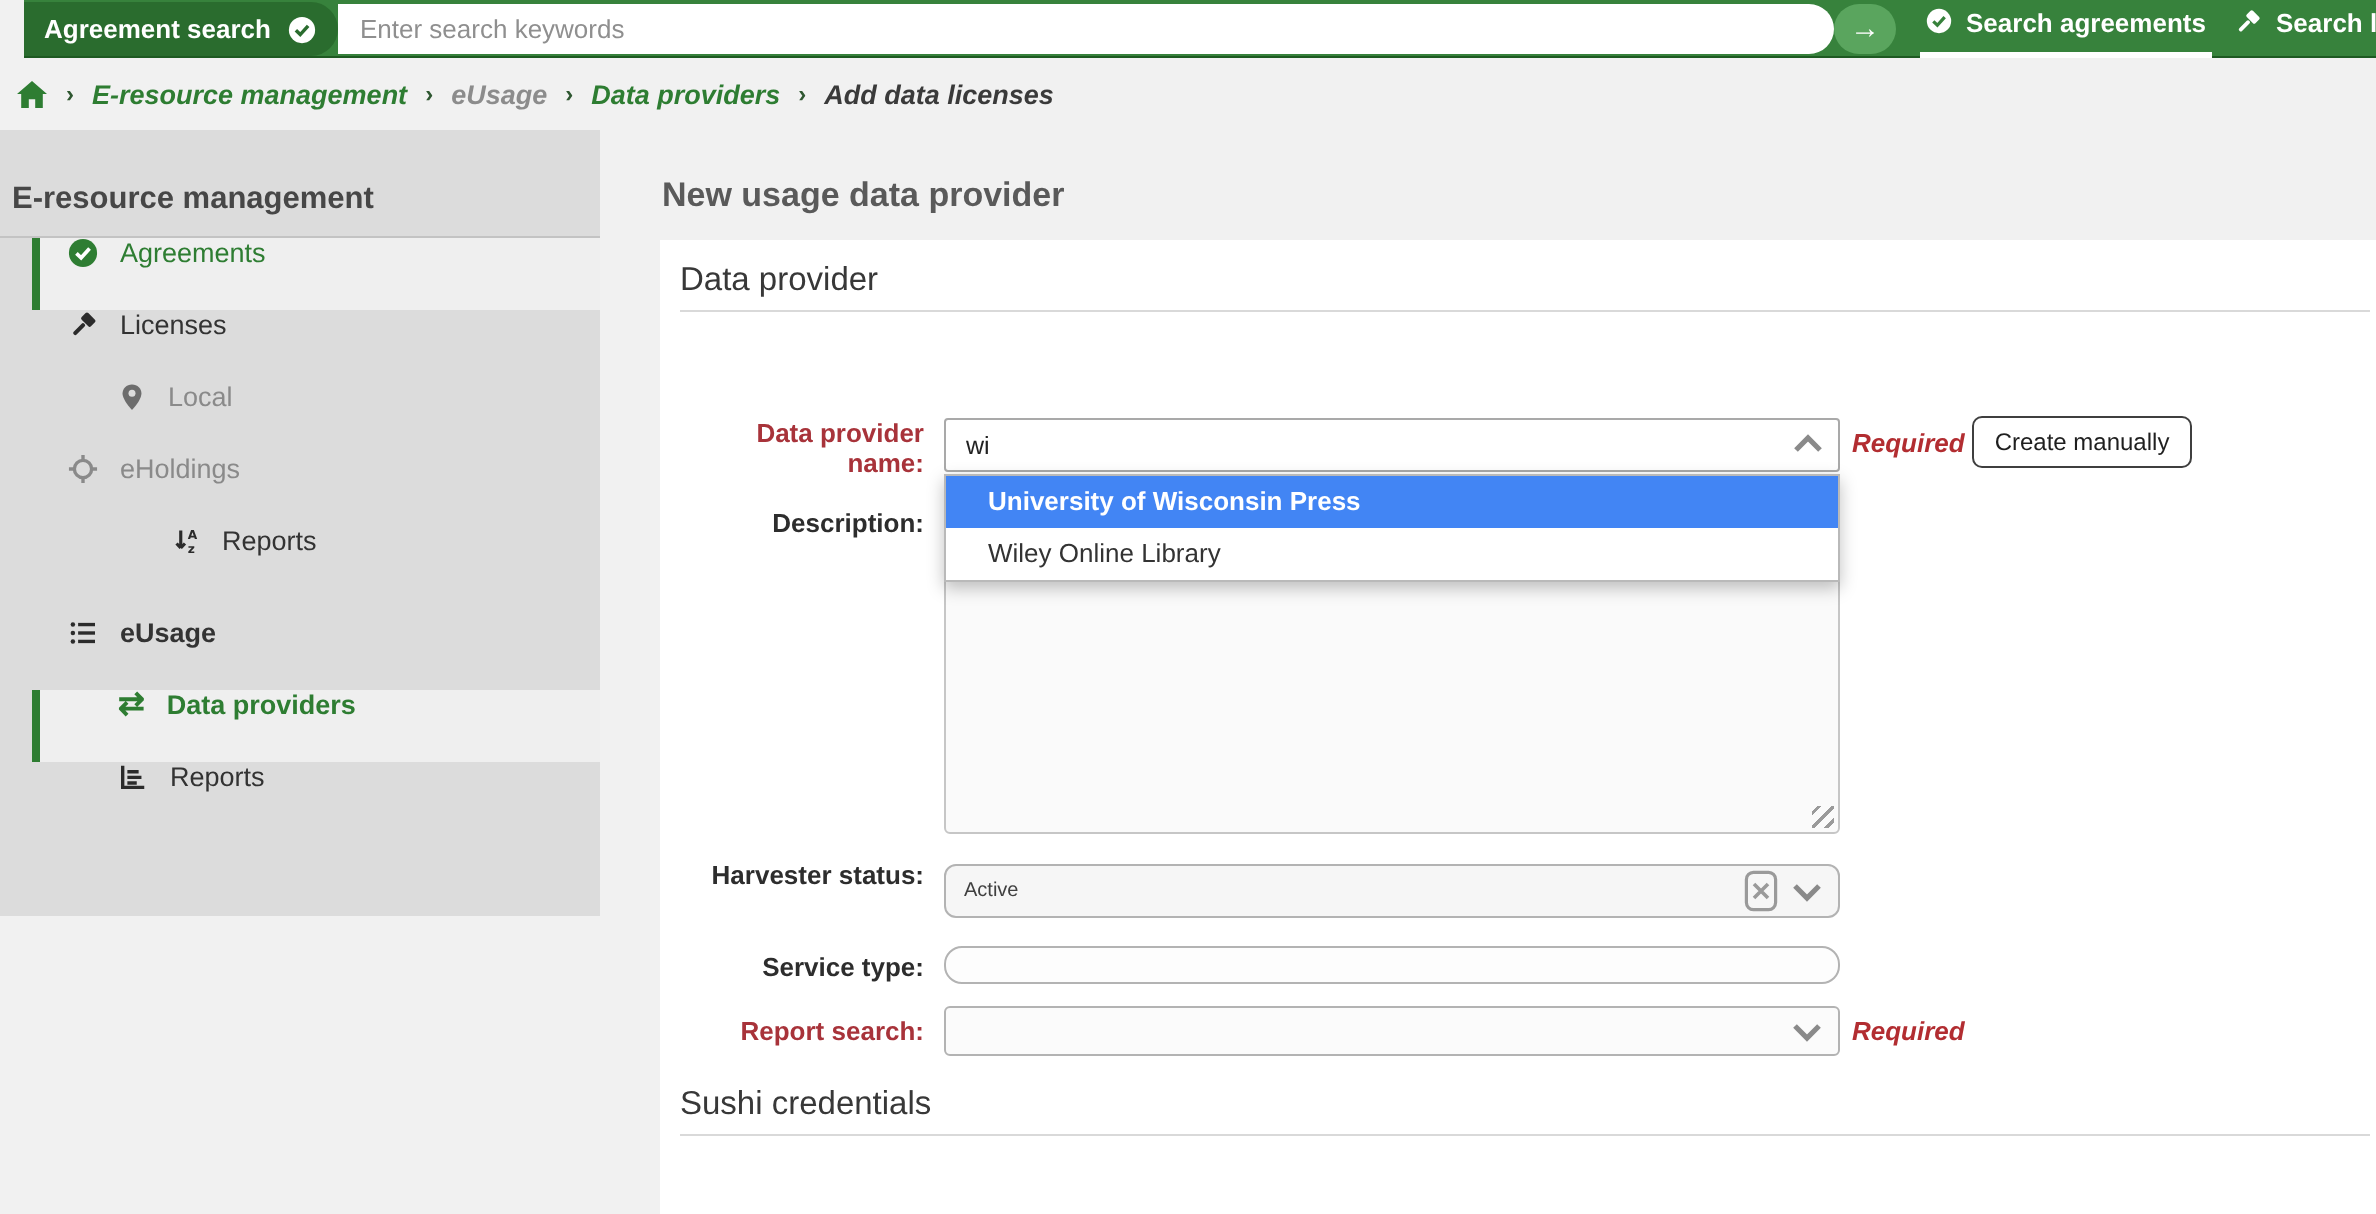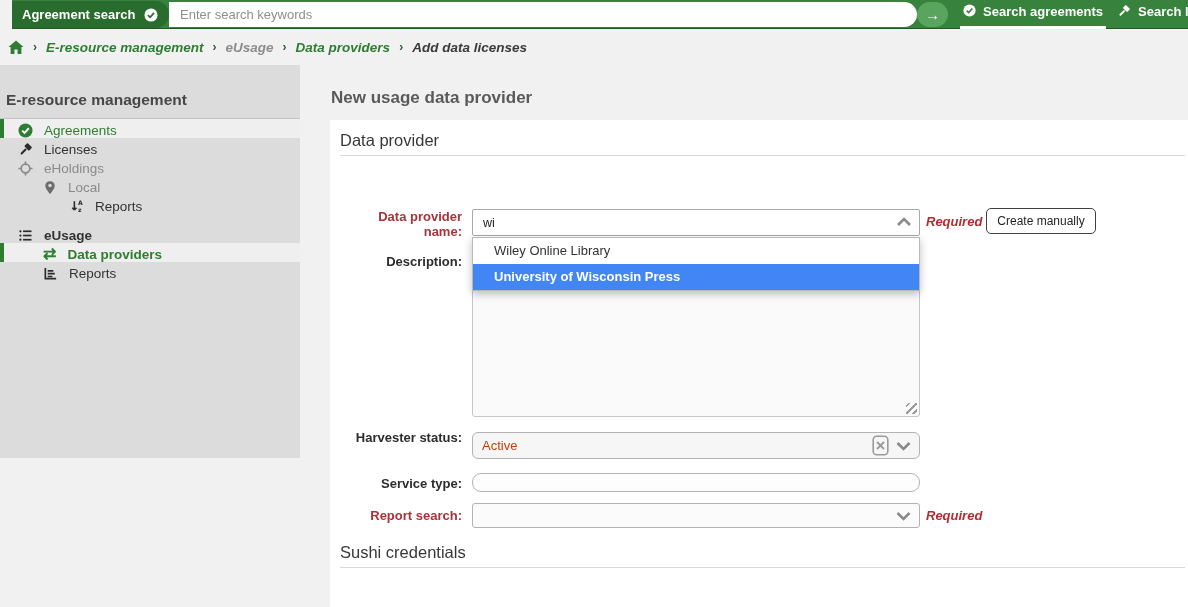--- a/index.html
+++ b/index.html
@@ -27,21 +27,21 @@
   .breadcrumb { position:absolute; left:0; top:29px; width:1188px; height:36px; display:flex; align-items:center;
               gap:9px; padding-left:8px; font-size:13.5px; font-style:italic; font-weight:bold; }
   .crumb-sep { color:#2f5731; font-style:normal; font-size:12px; }
   .crumb-link { color:#2e7d32; cursor:pointer; }
   .crumb-muted { color:#8c8c8c; }
   .crumb-current { color:#3a3a3a; }
 
   
   .sidebar { position:absolute; left:0; top:65px; width:300px; height:393px; background:#dcdcdc; }
   .sidebar-title { padding:26px 0 9px 6px; font-size:15.5px; font-weight:bold; color:#474747; border-bottom:1px solid #c3c3c3; }
-  .nav-item { height:19px; display:flex; align-items:flex-end; gap:11px; font-size:13.5px; color:#333; cursor:pointer; }
+  .nav-item { height:36px; display:flex; align-items:flex-start; gap:11px; font-size:13.5px; color:#333; cursor:pointer;margin-left:16px; }
   .ind0 { padding-left:18px; } .ind1 { padding-left:43px; } .ind2 { padding-left:70px; }
   .nav-item.active { background:#efefef; border-left:4px solid #2e7d32; color:#2e7d32; }
   .nav-item.active.ind0 { padding-left:14px; } .nav-item.active.ind1 { padding-left:39px; }
   .nav-item.muted { color:#8a8a8a; }
   .nav-item.bold { font-weight:bold; }
   .nav-gap { height:10px; }
   .swap-glyph { color:#2e7d32; font-size:16px; font-weight:bold; line-height:1; }
 
   
   .page-title { position:absolute; left:331px; top:88px; font-size:17px; font-weight:bold; color:#5a5a5a; }
@@ -67,21 +67,21 @@
             box-shadow:0 3px 8px rgba(0,0,0,0.25); z-index:6; }
   .dd-option { height:26px; line-height:26px; padding-left:21px; font-size:13px; color:#333; cursor:pointer; background:#fff; }
   .dd-option.selected { background:#4285f4; color:#fff; font-weight:bold; }
 
   .desc-area { position:absolute; left:142px; top:128px; width:448px; height:169px; background:#fafafa;
             border:1px solid #c6c6c6; border-radius:3px; }
   .desc-area::after { content:""; position:absolute; right:2px; bottom:2px; width:11px; height:11px;
             background:repeating-linear-gradient(135deg, transparent 0 2px, #9a9a9a 2px 3.5px, transparent 3.5px 5px); }
 
   .select-box { position:absolute; left:142px; width:448px; border:1px solid #b3b3b3; display:flex; align-items:center;
-            font-size:13px; color:#c2410c; cursor:pointer; }
+            font-size:10px; color:#404040; cursor:pointer; }
   .harvester-select { top:312px; height:27px; background:#f6f6f6; border-radius:6px; padding-left:9px; }
   .report-select { top:383px; height:25px; background:#fbfbfb; border-radius:3px; padding-left:9px; }
   .service-input { position:absolute; left:142px; top:353px; width:448px; height:19px; background:#fdfdfd;
             border:1px solid #b3b3b3; border-radius:9px; outline:none; padding:0 8px;
             font-family:"Liberation Sans", sans-serif; font-size:12px; }
   .select-icons { position:absolute; right:7px; display:flex; align-items:center; gap:6px; }
 
   .icon { display:inline-flex; flex:none; }
 </style>
 </head>
@@ -160,38 +160,38 @@
         <svg width="15" height="15" viewBox="0 0 16 16">
             <g fill="#2b2b2b" transform="rotate(45 8 8)">
               <rect x="4.5" y="1.5" width="7" height="5" rx="1"></rect>
               <rect x="7" y="7" width="2.2" height="8" rx="1"></rect>
             </g>
           </svg>
       </span>
       <span>Licenses</span>
     </div>
 
+    <div class="nav-item muted ind1">
+      <span class="icon">
+        <svg width="14" height="15" viewBox="0 0 16 16">
+            <path d="M8 0.8 C4.8 0.8 2.6 3.1 2.6 6 C2.6 9.8 8 15.4 8 15.4 C8 15.4 13.4 9.8 13.4 6 C13.4 3.1 11.2 0.8 8 0.8 Z" fill="#6d6d6d"></path>
+            <circle cx="8" cy="5.8" r="2" fill="#dcdcdc"></circle>
+          </svg>
+      </span>
+      <span>Local</span>
+    </div>
+
     <div class="nav-item muted ind0">
       <span class="icon">
         <svg width="15" height="15" viewBox="0 0 16 16" stroke="#8a8a8a" fill="none" stroke-width="1.8">
             <circle cx="8" cy="8" r="4.6"></circle>
             <path d="M8 0.5 V3.5 M8 12.5 V15.5 M0.5 8 H3.5 M12.5 8 H15.5"></path>
           </svg>
       </span>
       <span>eHoldings</span>
-    </div>
-
-    <div class="nav-item muted ind1">
-      <span class="icon">
-        <svg width="14" height="15" viewBox="0 0 16 16">
-            <path d="M8 0.8 C4.8 0.8 2.6 3.1 2.6 6 C2.6 9.8 8 15.4 8 15.4 C8 15.4 13.4 9.8 13.4 6 C13.4 3.1 11.2 0.8 8 0.8 Z" fill="#6d6d6d"></path>
-            <circle cx="8" cy="5.8" r="2" fill="#dcdcdc"></circle>
-          </svg>
-      </span>
-      <span>Local</span>
     </div>
 
 
     <div class="nav-item ind2">
       <span class="icon">
         <svg width="14" height="15" viewBox="0 0 16 16">
             <path d="M5 2 V12 M5 12 L2.6 9.4 M5 12 L7.4 9.4" stroke="#2b2b2b" stroke-width="1.8" fill="none"></path>
             <text x="9" y="6.6" font-size="7" font-weight="bold" fill="#2b2b2b" font-family="DejaVu Sans">A</text>
             <text x="9" y="14.6" font-size="7" font-weight="bold" fill="#2b2b2b" font-family="DejaVu Sans">z</text>
           </svg>
@@ -241,22 +241,22 @@
     <input class="name-input" value="wi" style="">
     <span class="name-chevron icon">
       <svg width="16" height="12" viewBox="0 0 16 12">
           <path d="M2 9 L8 3 L14 9" stroke="#8a8a8a" stroke-width="2.6" fill="none"></path>
         </svg>
     </span>
     <div class="required-note" style="top:94px;">Required</div>
     <button class="create-btn">Create manually</button>
 
     <div class="dropdown">
+      <div class="dd-option selected">University of Wisconsin Press</div>
       <div class="dd-option">Wiley Online Library</div>
-      <div class="dd-option selected">University of Wisconsin Press</div>
     </div>
 
     <div class="flabel" style="top:134px;">Description:</div>
     <div class="desc-area"></div>
 
     <div class="flabel" style="top:310px;">Harvester status:</div>
     <div class="select-box harvester-select">
       <span>Active</span>
       <span class="select-icons">
         <span class="icon">

